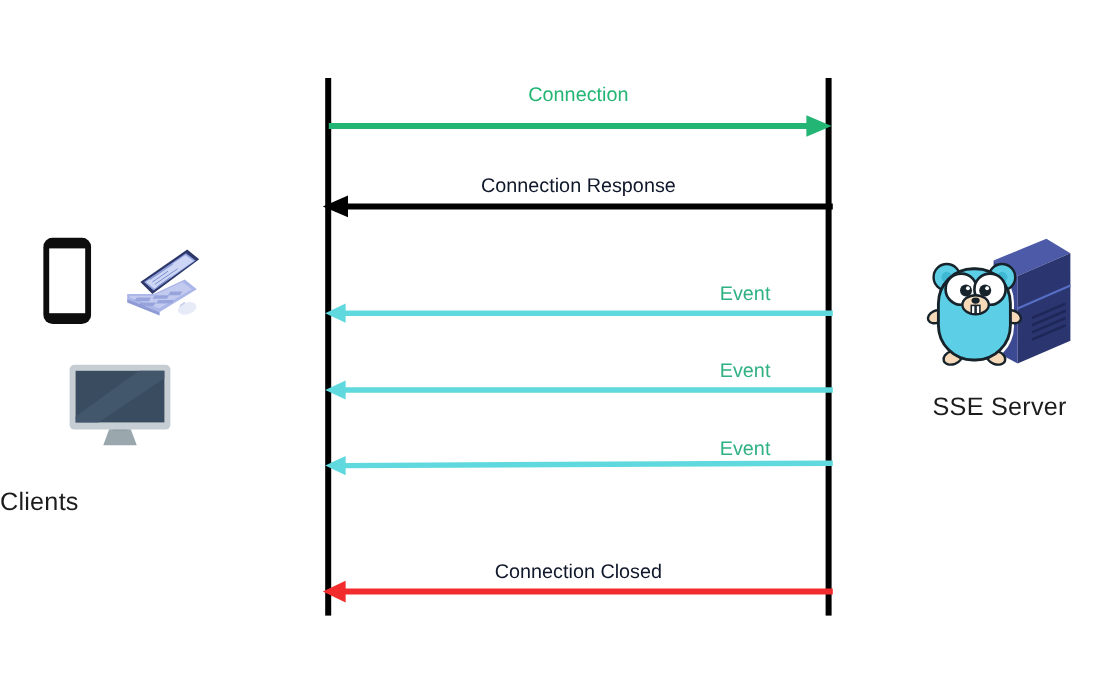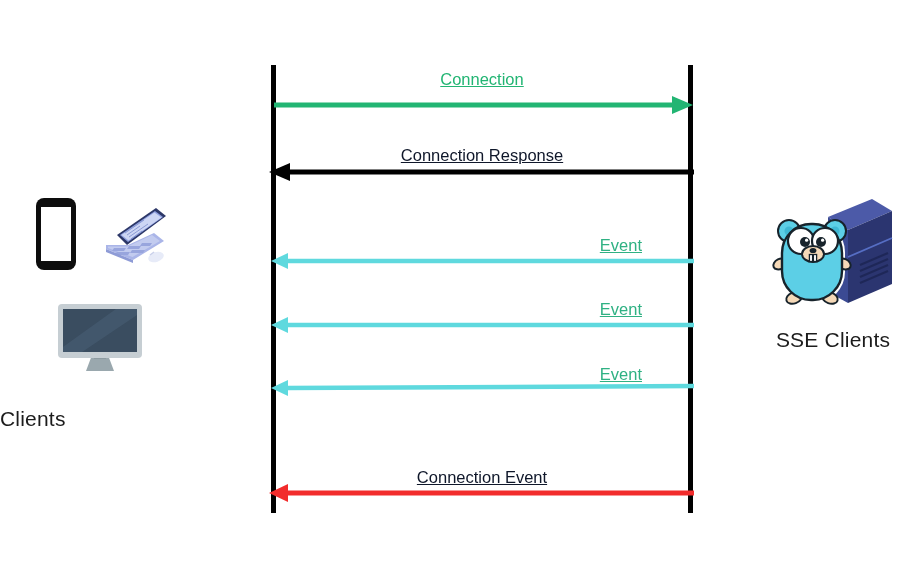--- a/index.html
+++ b/index.html
@@ -64,21 +64,20 @@
     background: #000000;
   }
   #lifeline-client { left: 271px; }
   #lifeline-server { left: 688px; }
 
   .msg-label {
     position: absolute;
     font-size: 16.5px;
     white-space: nowrap;
     line-height: 1;
-    text-decoration: underline;
   }
   .msg-label.center {
     left: 276px;
     width: 412px;
     text-align: center;
   }
   .msg-label.right {
     left: 276px;
     width: 412px;
     text-align: right;
@@ -217,21 +216,21 @@
           <ellipse cx="45" cy="63" rx="11" ry="8" fill="#f5d9b8" stroke="#17232b" stroke-width="2"></ellipse>
 
           <ellipse cx="45" cy="59.5" rx="3.4" ry="2.6" fill="#17232b"></ellipse>
 
           <rect x="41.4" y="63.5" width="3.2" height="7" fill="#ffffff" stroke="#17232b" stroke-width="1.3"></rect>
           <rect x="45.4" y="63.5" width="3.2" height="7" fill="#ffffff" stroke="#17232b" stroke-width="1.3"></rect>
         </g>
       </svg>
     </div>
 
-    <div class="abs" id="server-label">SSE Clients</div>
+    <div class="abs" id="server-label">SSE Server</div>
   </div>
 
   <div class="abs lifeline" id="lifeline-client"></div>
   <div class="abs lifeline" id="lifeline-server"></div>
 
   <div class="abs msg-label center c-green" style="top:71px;">Connection</div>
   <svg class="arrow-svg" width="432" height="20" style="top:95px;">
     <line x1="6" y1="10" x2="406" y2="10" stroke="#22b573" stroke-width="5"></line>
     <polygon points="404,1 425,10 404,19" fill="#22b573"></polygon>
   </svg>
@@ -253,19 +252,19 @@
     <line x1="18" y1="9" x2="426" y2="9" stroke="#5fd9de" stroke-width="4.5"></line>
     <polygon points="20,1 3,9 20,17" fill="#5fd9de"></polygon>
   </svg>
 
   <div class="abs msg-label right c-teal" style="top:366px;">Event</div>
   <svg class="arrow-svg" width="432" height="18" style="top:378px;">
     <line x1="18" y1="10" x2="426" y2="8" stroke="#5fd9de" stroke-width="4.5"></line>
     <polygon points="20,2 3,10 20,18" fill="#5fd9de"></polygon>
   </svg>
 
-  <div class="abs msg-label center c-black" style="top:469px;">Connection Event</div>
+  <div class="abs msg-label center c-black" style="top:469px;">Connection Closed</div>
   <svg class="arrow-svg" width="432" height="20" style="top:483px;">
     <line x1="18" y1="10" x2="426" y2="10" stroke="#f22c2c" stroke-width="5"></line>
     <polygon points="20,1 1,10 20,19" fill="#f22c2c"></polygon>
   </svg>
 
 </div>
 
 </body></html>

